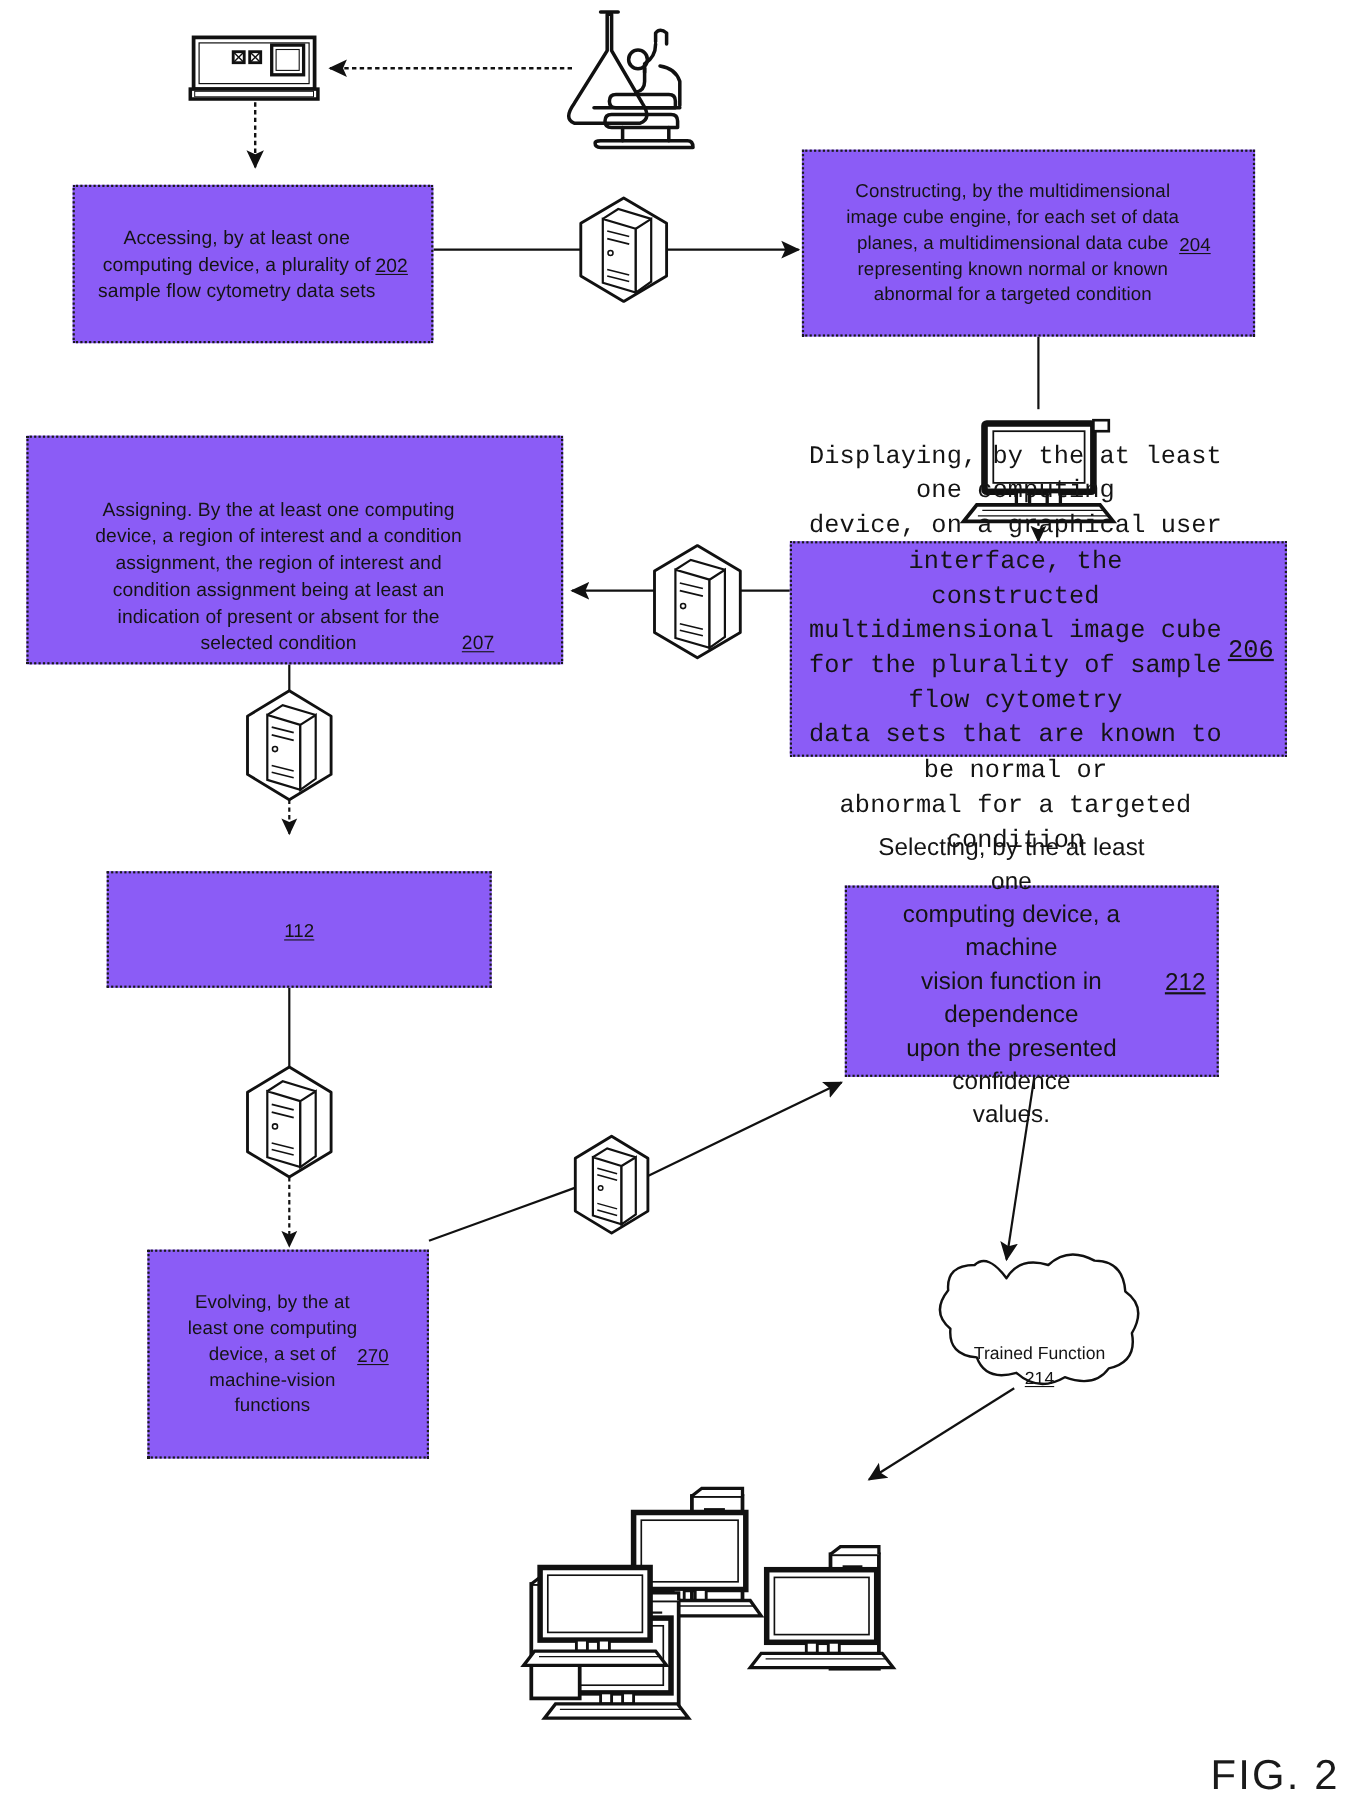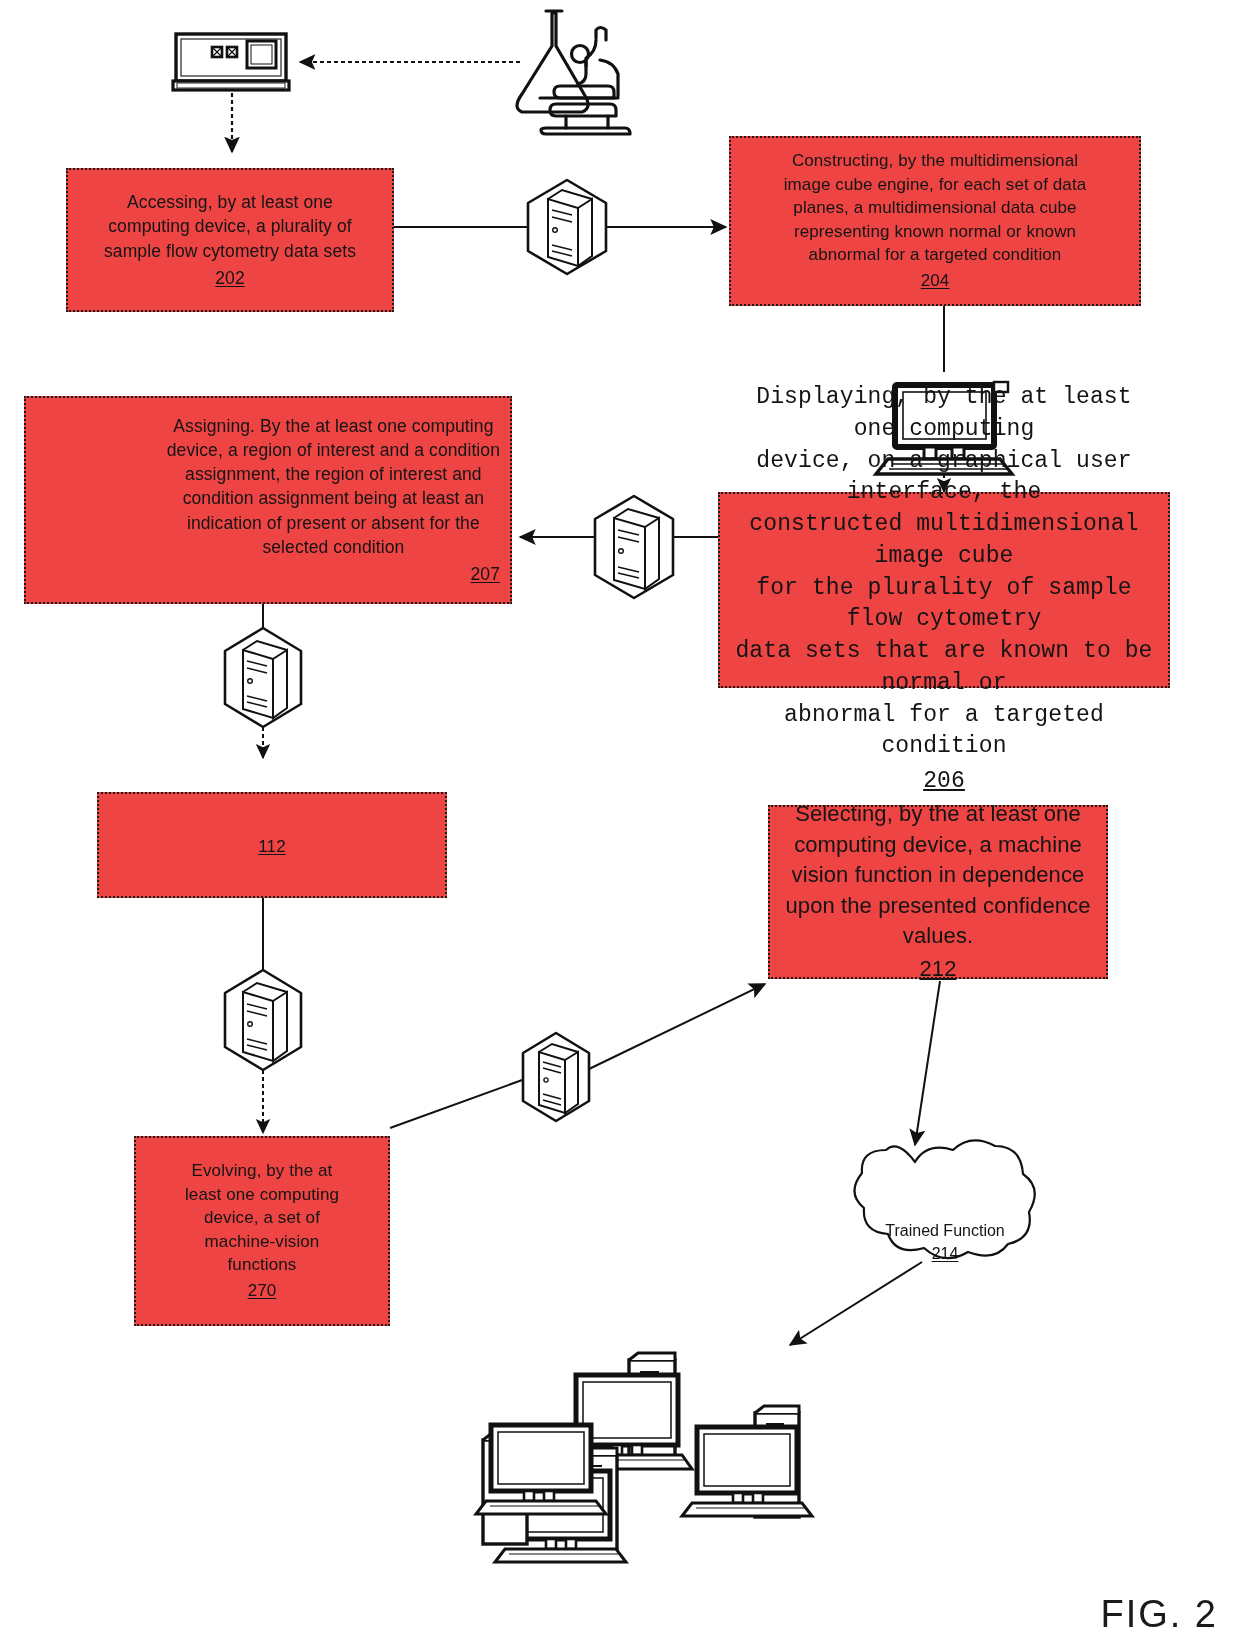--- a/index.html
+++ b/index.html
@@ -14,23 +14,22 @@
     height: 1630px;
     background: #ffffff;
     font-family: "Liberation Sans", sans-serif;
     overflow: hidden;
   }
   
   .pbox {
     position: absolute;
     box-sizing: border-box;
     border: 2px dotted #1a1a1a;
-    background: #ef4444;
+    background: #8b5cf6;
     display: flex;
-    flex-direction: column;
     align-items: center;
     justify-content: center;
     text-align: center;
     color: #141414;
     font-size: 17.5px;
     line-height: 1.38;
     letter-spacing: 0.1px;
     padding: 6px 10px;
   }
   .pbox .btext {

